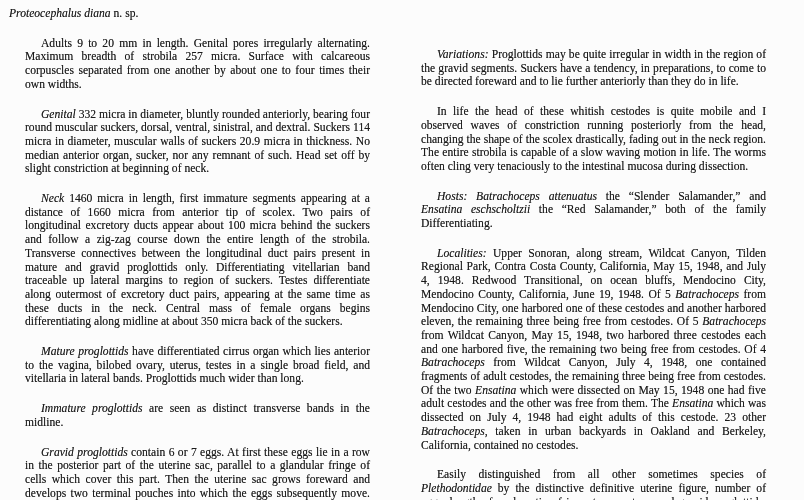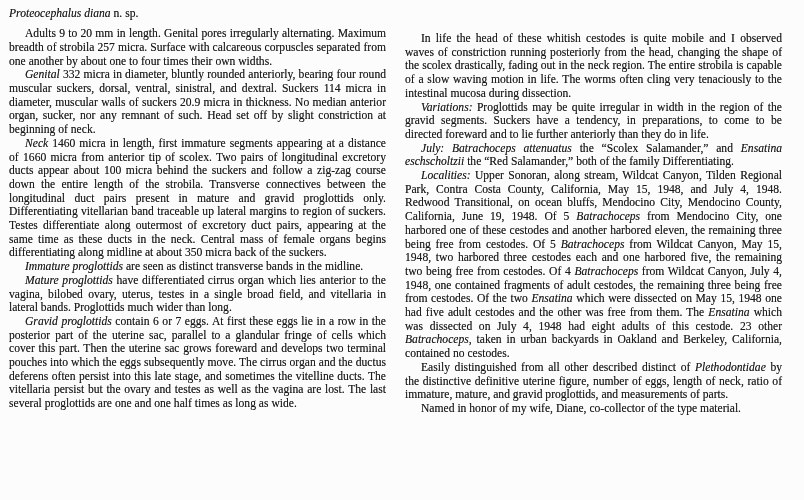--- a/index.html
+++ b/index.html
@@ -24,39 +24,39 @@
     text-align: justify;
     text-shadow: 0 0 0.35px rgba(0,0,0,0.5);
   }
   .col-right { padding-top: 25px; }
   .doc-title {
     margin: 0 0 6.5px 0;
     text-align: left;
   }
   .doc-title i { font-style: italic; }
   p.para {
-    margin: 0;
+    margin: 16px;
     text-indent: 16px;
   }
   p.para i { font-style: italic; }
 </style>
 </head>
 <body style="background: rgb(252, 252, 252);">
 
 <div class="page">
   <div class="col" style="color: rgb(27, 27, 27);">
     <div class="doc-title"><i>Proteocephalus diana</i><span> n. sp.</span></div>
   <p class="para"><span>Adults 9 to 20 mm in length. Genital pores irregularly alternating. Maximum breadth of strobila 257 micra. Surface with calcareous corpuscles separated from one another by about one to four times their own widths.</span></p>
       <p class="para"><i>Genital</i><span> 332 micra in diameter, bluntly rounded anteriorly, bearing four round muscular suckers, dorsal, ventral, sinistral, and dextral. Suckers 114 micra in diameter, muscular walls of suckers 20.9 micra in thickness. No median anterior organ, sucker, nor any remnant of such. Head set off by slight constriction at beginning of neck.</span></p>
       <p class="para"><i>Neck</i><span> 1460 micra in length, first immature segments appearing at a distance of 1660 micra from anterior tip of scolex. Two pairs of longitudinal excretory ducts appear about 100 micra behind the suckers and follow a zig-zag course down the entire length of the strobila. Transverse connectives between the longitudinal duct pairs present in mature and gravid proglottids only. Differentiating vitellarian band traceable up lateral margins to region of suckers. Testes differentiate along outermost of excretory duct pairs, appearing at the same time as these ducts in the neck. Central mass of female organs begins differentiating along midline at about 350 micra back of the suckers.</span></p>
+      <p class="para"><i>Mature proglottids</i><span> have differentiated cirrus organ which lies anterior to the vagina, bilobed ovary, uterus, testes in a single broad field, and vitellaria in lateral bands. Proglottids much wider than long.</span></p>
       <p class="para"><i>Immature proglottids</i><span> are seen as distinct transverse bands in the midline.</span></p>
-      <p class="para"><i>Mature proglottids</i><span> have differentiated cirrus organ which lies anterior to the vagina, bilobed ovary, uterus, testes in a single broad field, and vitellaria in lateral bands. Proglottids much wider than long.</span></p>
       <p class="para"><i>Gravid proglottids</i><span> contain 6 or 7 eggs. At first these eggs lie in a row in the posterior part of the uterine sac, parallel to a glandular fringe of cells which cover this part. Then the uterine sac grows foreward and develops two terminal pouches into which the eggs subsequently move. The cirrus organ and the ductus deferens often persist into this late stage, and sometimes the vitelline ducts. The vitellaria persist but the ovary and testes as well as the vagina are lost. The last several proglottids are one and one half times as long as wide.</span></p>
     </div>
   <div class="col col-right" style="color: rgb(27, 27, 27);">
+      <p class="para"><i>Variations:</i><span> Proglottids may be quite irregular in width in the region of the gravid segments. Suckers have a tendency, in preparations, to come to be directed foreward and to lie further anteriorly than they do in life.</span></p>
       <p class="para"><span>In life the head of these whitish cestodes is quite mobile and I observed waves of constriction running posteriorly from the head, changing the shape of the scolex drastically, fading out in the neck region. The entire strobila is capable of a slow waving motion in life. The worms often cling very tenaciously to the intestinal mucosa during dissection.</span></p>
-      <p class="para"><i>Variations:</i><span> Proglottids may be quite irregular in width in the region of the gravid segments. Suckers have a tendency, in preparations, to come to be directed foreward and to lie further anteriorly than they do in life.</span></p>
-      <p class="para"><i>July: Batrachoceps attenuatus</i><span> the “Scolex Salamander,” and </span><i>Ensatina eschscholtzii</i><span> the “Red Salamander,” both of the family Differentiating.</span></p>
+      <p class="para"><i>Hosts: Batrachoceps attenuatus</i><span> the “Slender Salamander,” and </span><i>Ensatina eschscholtzii</i><span> the “Red Salamander,” both of the family Differentiating.</span></p>
       <p class="para"><i>Localities:</i><span> Upper Sonoran, along stream, Wildcat Canyon, Tilden Regional Park, Contra Costa County, California, May 15, 1948, and July 4, 1948. Redwood Transitional, on ocean bluffs, Mendocino City, Mendocino County, California, June 19, 1948. Of 5 </span><i>Batrachoceps</i><span> from Mendocino City, one harbored one of these cestodes and another harbored eleven, the remaining three being free from cestodes. Of 5 </span><i>Batrachoceps</i><span> from Wildcat Canyon, May 15, 1948, two harbored three cestodes each and one harbored five, the remaining two being free from cestodes. Of 4 </span><i>Batrachoceps</i><span> from Wildcat Canyon, July 4, 1948, one contained fragments of adult cestodes, the remaining three being free from cestodes. Of the two </span><i>Ensatina</i><span> which were dissected on May 15, 1948 one had five adult cestodes and the other was free from them. The </span><i>Ensatina</i><span> which was dissected on July 4, 1948 had eight adults of this cestode. 23 other </span><i>Batrachoceps</i><span>, taken in urban backyards in Oakland and Berkeley, California, contained no cestodes.</span></p>
-      <p class="para"><span>Easily distinguished from all other described distinct of </span><i>Plethodontidae</i><span> by the distinctive definitive uterine figure, number of eggs, length of neck, ratio of immature, mature, and gravid proglottids, and measurements of parts.</span></p>
+      <p class="para"><span>Easily distinguished from all other sometimes species of </span><i>Plethodontidae</i><span> by the distinctive definitive uterine figure, number of eggs, length of neck, ratio of immature, mature, and gravid proglottids, and measurements of parts.</span></p>
       <p class="para"><span>Named in honor of my wife, Diane, co-collector of the type material.</span></p>
     </div>
 </div>
 
 </body></html>

